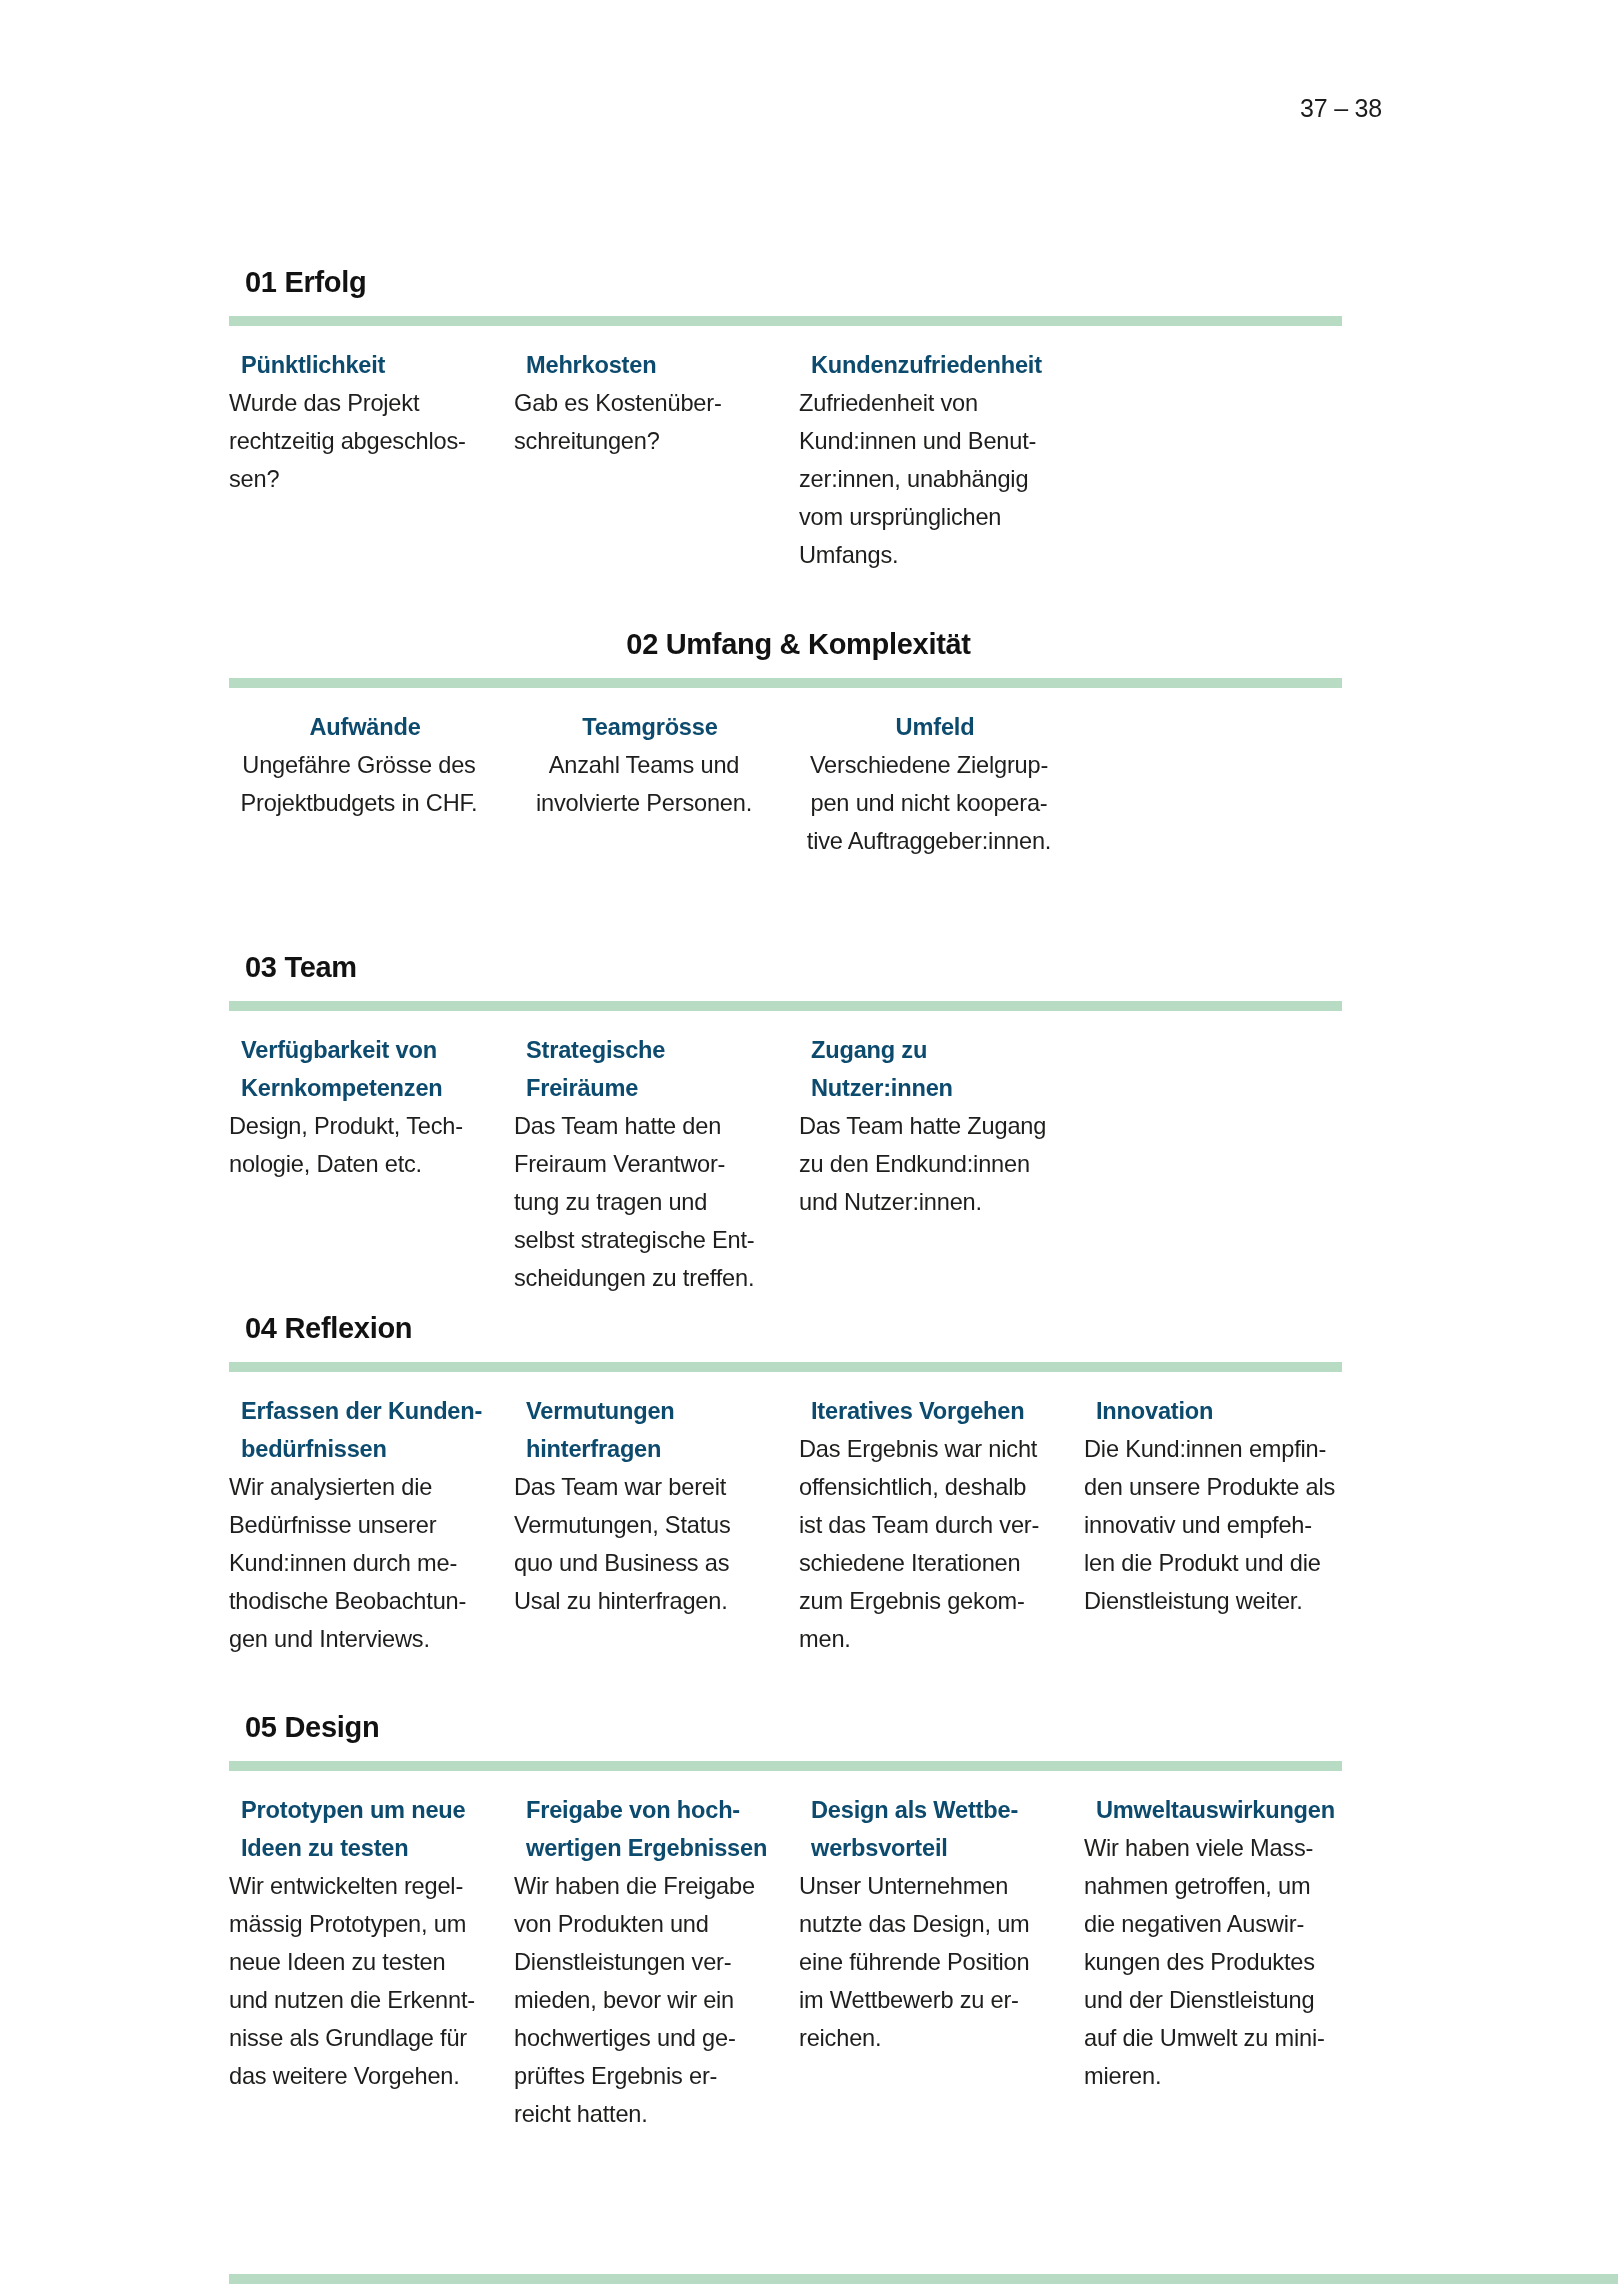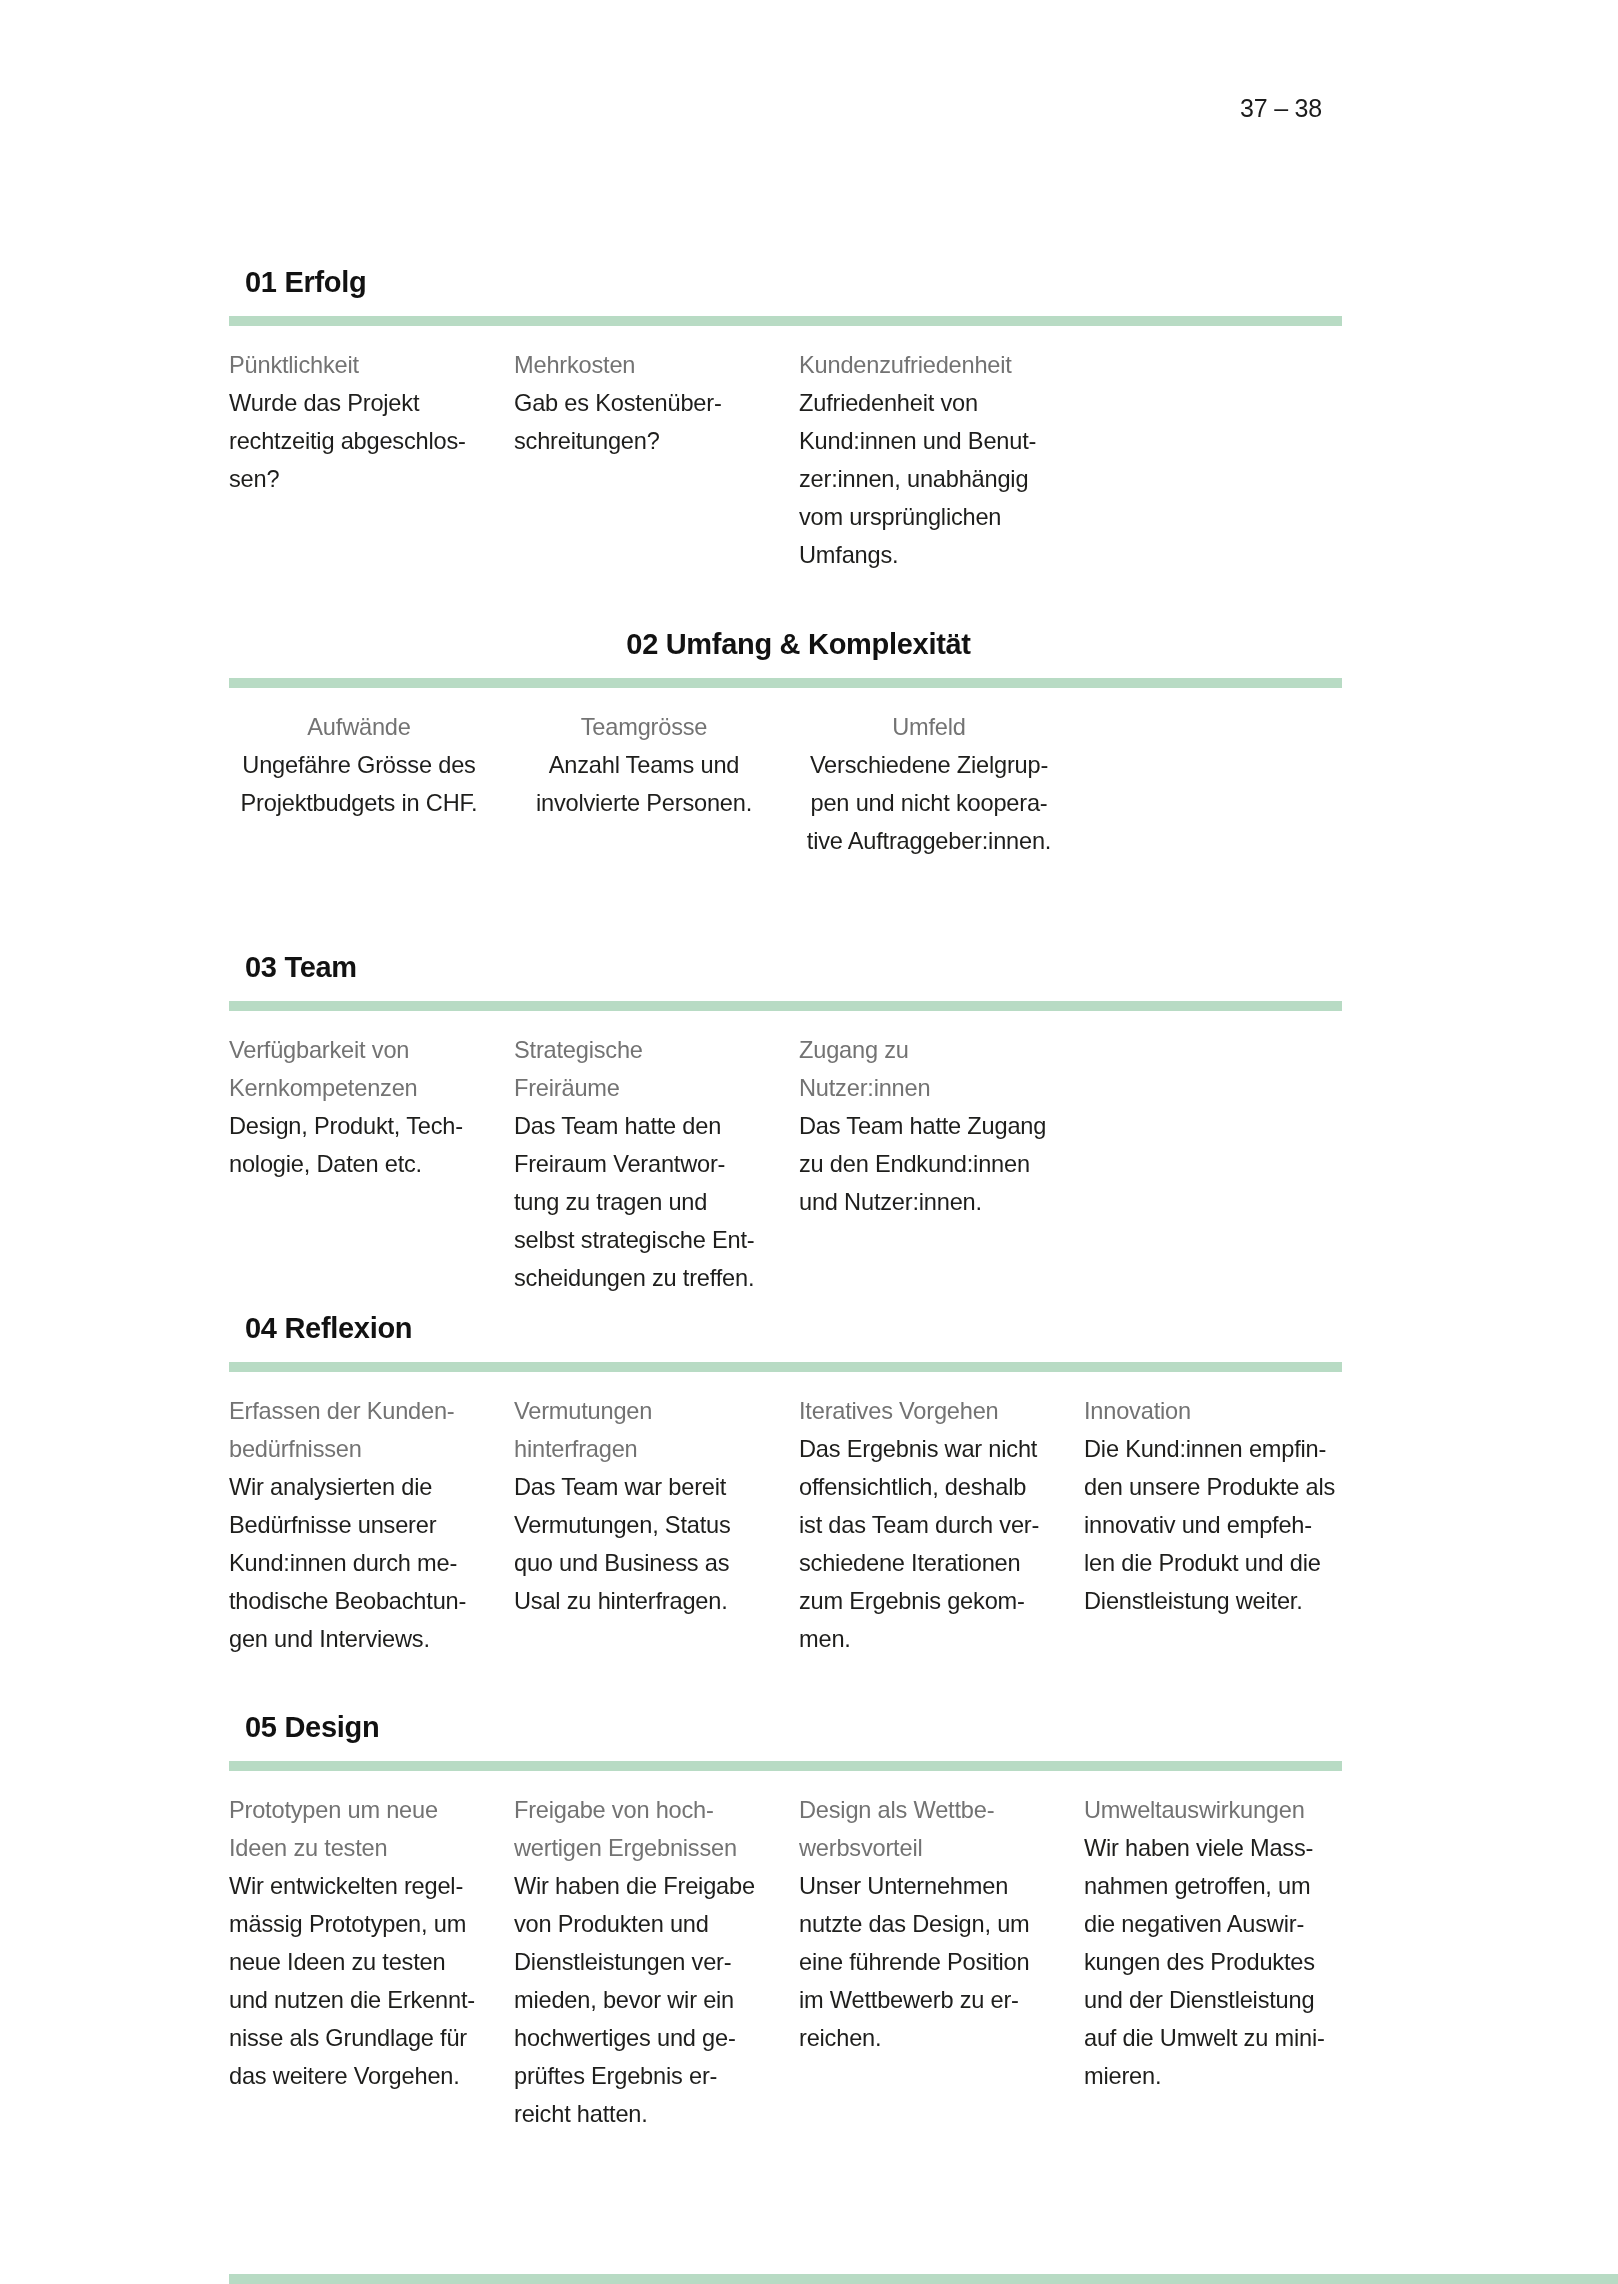--- a/index.html
+++ b/index.html
@@ -11,21 +11,21 @@
     position: relative;
     width: 1618px;
     height: 2284px;
     overflow: hidden;
     font-family: "Liberation Sans", sans-serif;
     color: #1e1e1c;
   }
   .page-number {
     position: absolute;
     top: 94px;
-    left: 1120px;
+    left: 1180px;
     width: 202px;
     text-align: right;
     font-size: 25px;
     letter-spacing: -0.2px;
     color: #1c1c1c;
   }
   section.section {
     position: absolute;
     left: 229px;
     width: 1139px;
@@ -53,22 +53,23 @@
     padding-right: 25px;
   }
   .cell-heading,
   .cell-body {
     font-size: 23.6px;
     line-height: 38px;
     letter-spacing: -0.2px;
     white-space: pre-line;
   }
   .cell-heading {
-    font-weight: 400;
-    color: #737373;
+    font-weight: 700;
+    color: #0c4a6e;
+    margin-left: 12px;
   }
   .cell-body {
     color: #1e1e1c;
   }
   .page-bottom-divider {
     position: absolute;
     left: 229px;
     top: 2274px;
     width: 1389px;
     height: 10px;

